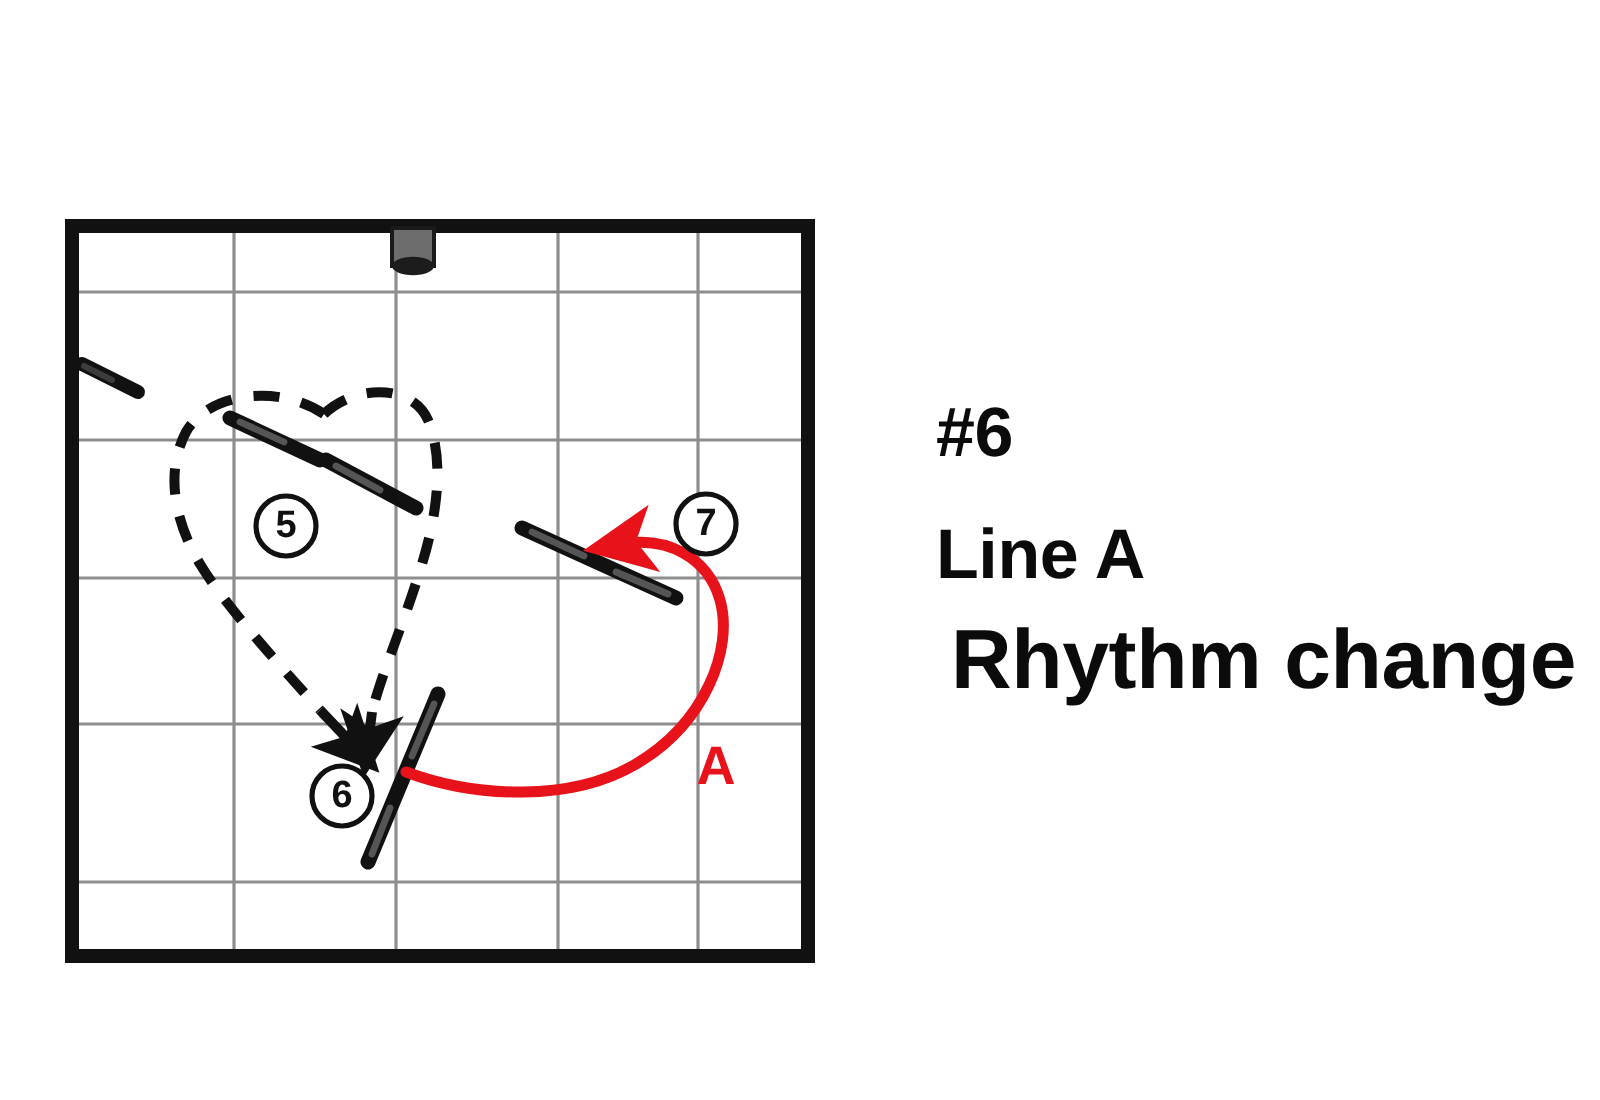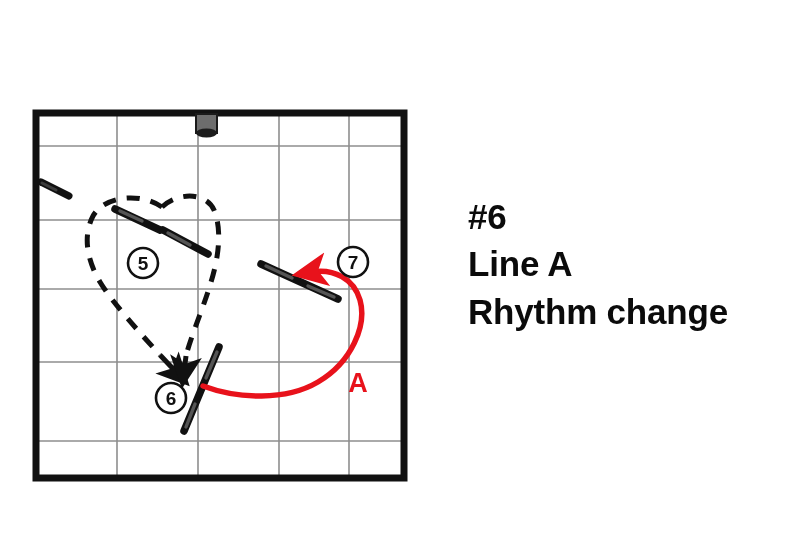--- a/index.html
+++ b/index.html
@@ -30,22 +30,22 @@
   }
   .caption-line {
     font-family: "Liberation Sans", sans-serif;
     font-weight: bold;
     color: #0b0b0b;
     letter-spacing: -0.2px;
     line-height: 1.18;
     white-space: nowrap;
   }
   .caption-line.l1 { font-size: 35px; }
-  .caption-line.l2 { font-size: 35px; margin-top: 6px; }
-  .caption-line.l3 { font-size: 35px; margin-top: 6px; }
+  .caption-line.l2 { font-size: 35px; margin-top: 20px; }
+  .caption-line.l3 { font-size: 42px; margin-top: 6px; text-align: right; }
 </style>
 </head>
 <body>
 
 <div id="root">
 
   <svg id="court-svg" viewBox="0 0 800 550">
     <defs>
       <marker id="blackArrowHead" markerWidth="7" markerHeight="7" refX="3.2" refY="3.5" orient="auto" markerUnits="strokeWidth">
         <path d="M0,0.3 L6.6,3.5 L0,6.7 L1.6,3.5 Z" fill="#111111"></path>

